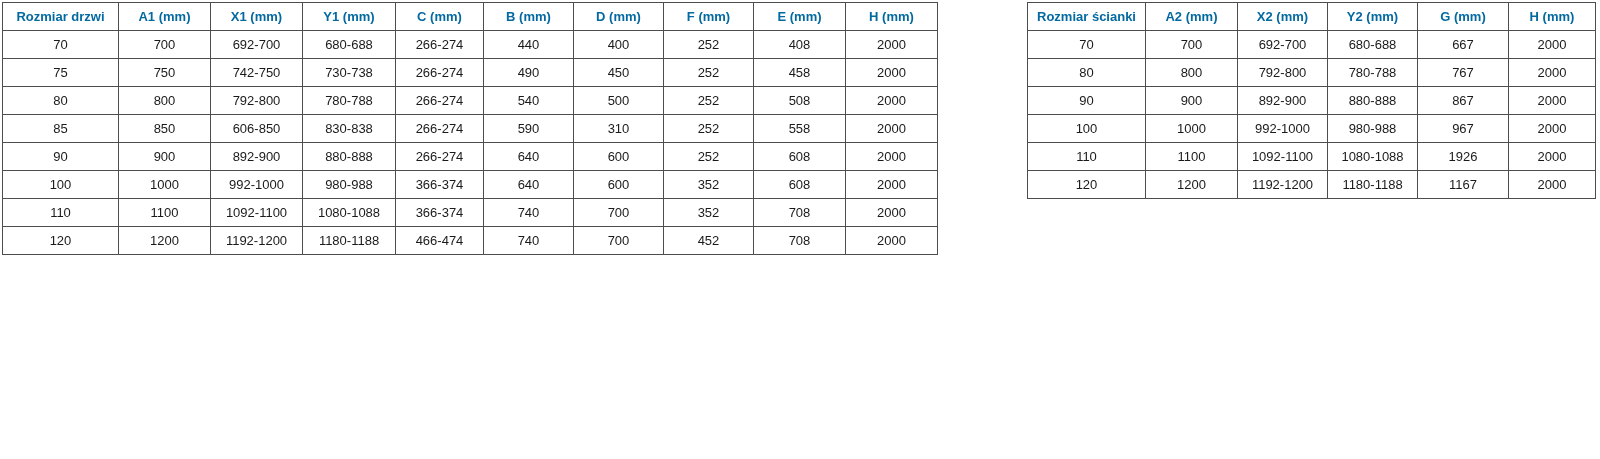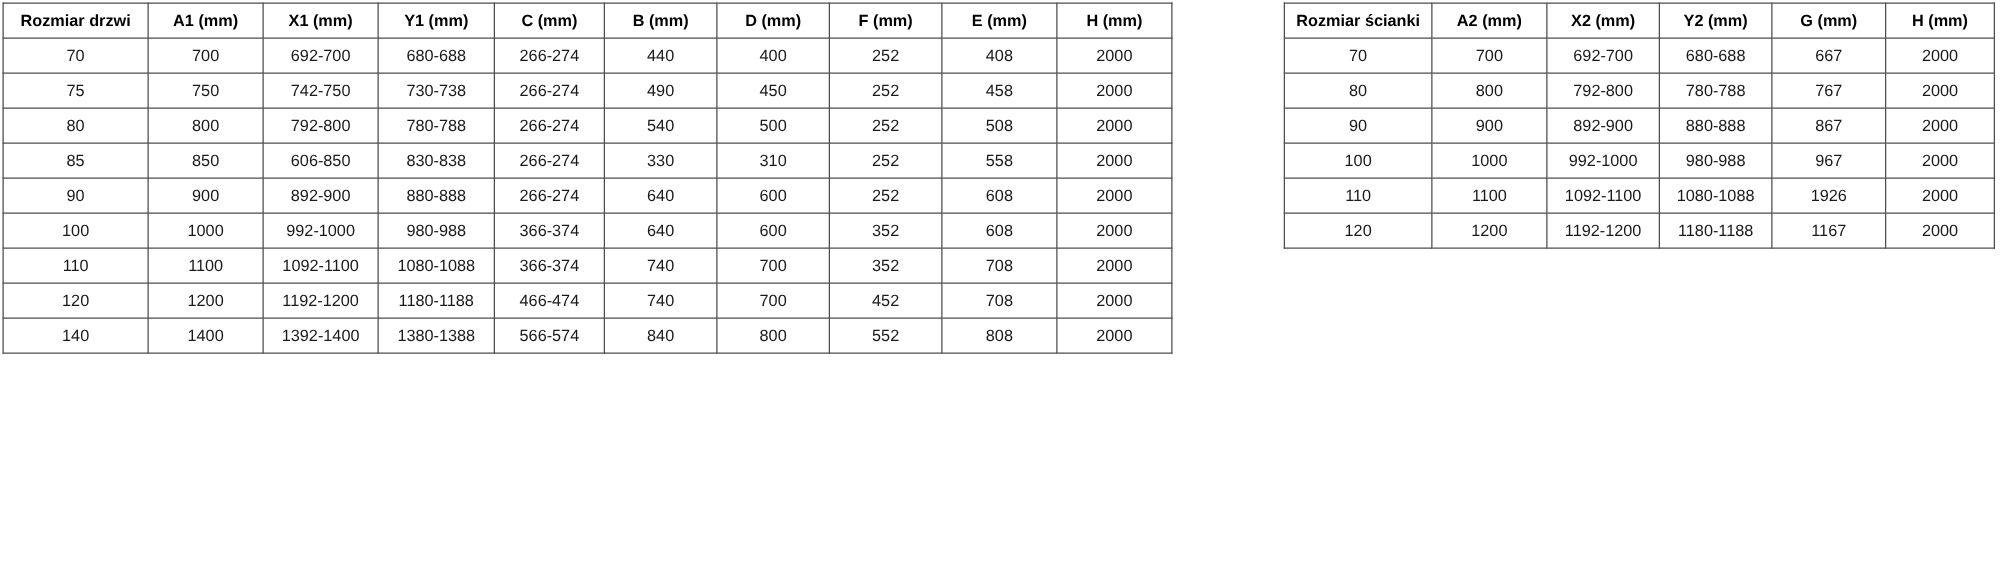--- a/index.html
+++ b/index.html
@@ -31,21 +31,21 @@
     padding: 0 2px;
     text-align: center;
     vertical-align: middle;
     font-size: 13px;
     line-height: 1;
     white-space: nowrap;
     overflow: hidden;
   }
   table.spec th {
     font-weight: bold;
-    color: #000000;
+    color: #0369a1;
   }
   table.spec td {
     font-weight: normal;
     color: #1a1a1a;
   }
 </style>
 </head>
 <body>
 
 <div class="canvas">
@@ -113,21 +113,21 @@
           <td>252</td>
           <td>508</td>
           <td>2000</td>
         </tr>
         <tr>
           <td>85</td>
           <td>850</td>
           <td>606-850</td>
           <td>830-838</td>
           <td>266-274</td>
-          <td>330</td>
+          <td>590</td>
           <td>310</td>
           <td>252</td>
           <td>558</td>
           <td>2000</td>
         </tr>
         <tr>
           <td>90</td>
           <td>900</td>
           <td>892-900</td>
           <td>880-888</td>
@@ -165,32 +165,20 @@
         <tr>
           <td>120</td>
           <td>1200</td>
           <td>1192-1200</td>
           <td>1180-1188</td>
           <td>466-474</td>
           <td>740</td>
           <td>700</td>
           <td>452</td>
           <td>708</td>
-          <td>2000</td>
-        </tr>
-        <tr>
-          <td>140</td>
-          <td>1400</td>
-          <td>1392-1400</td>
-          <td>1380-1388</td>
-          <td>566-574</td>
-          <td>840</td>
-          <td>800</td>
-          <td>552</td>
-          <td>808</td>
           <td>2000</td>
         </tr>
       </tbody>
   </table>
 
   <table id="wall-table" class="spec">
     <colgroup>
       <col style="width:118px">
         <col style="width:92px">
         <col style="width:90px">

